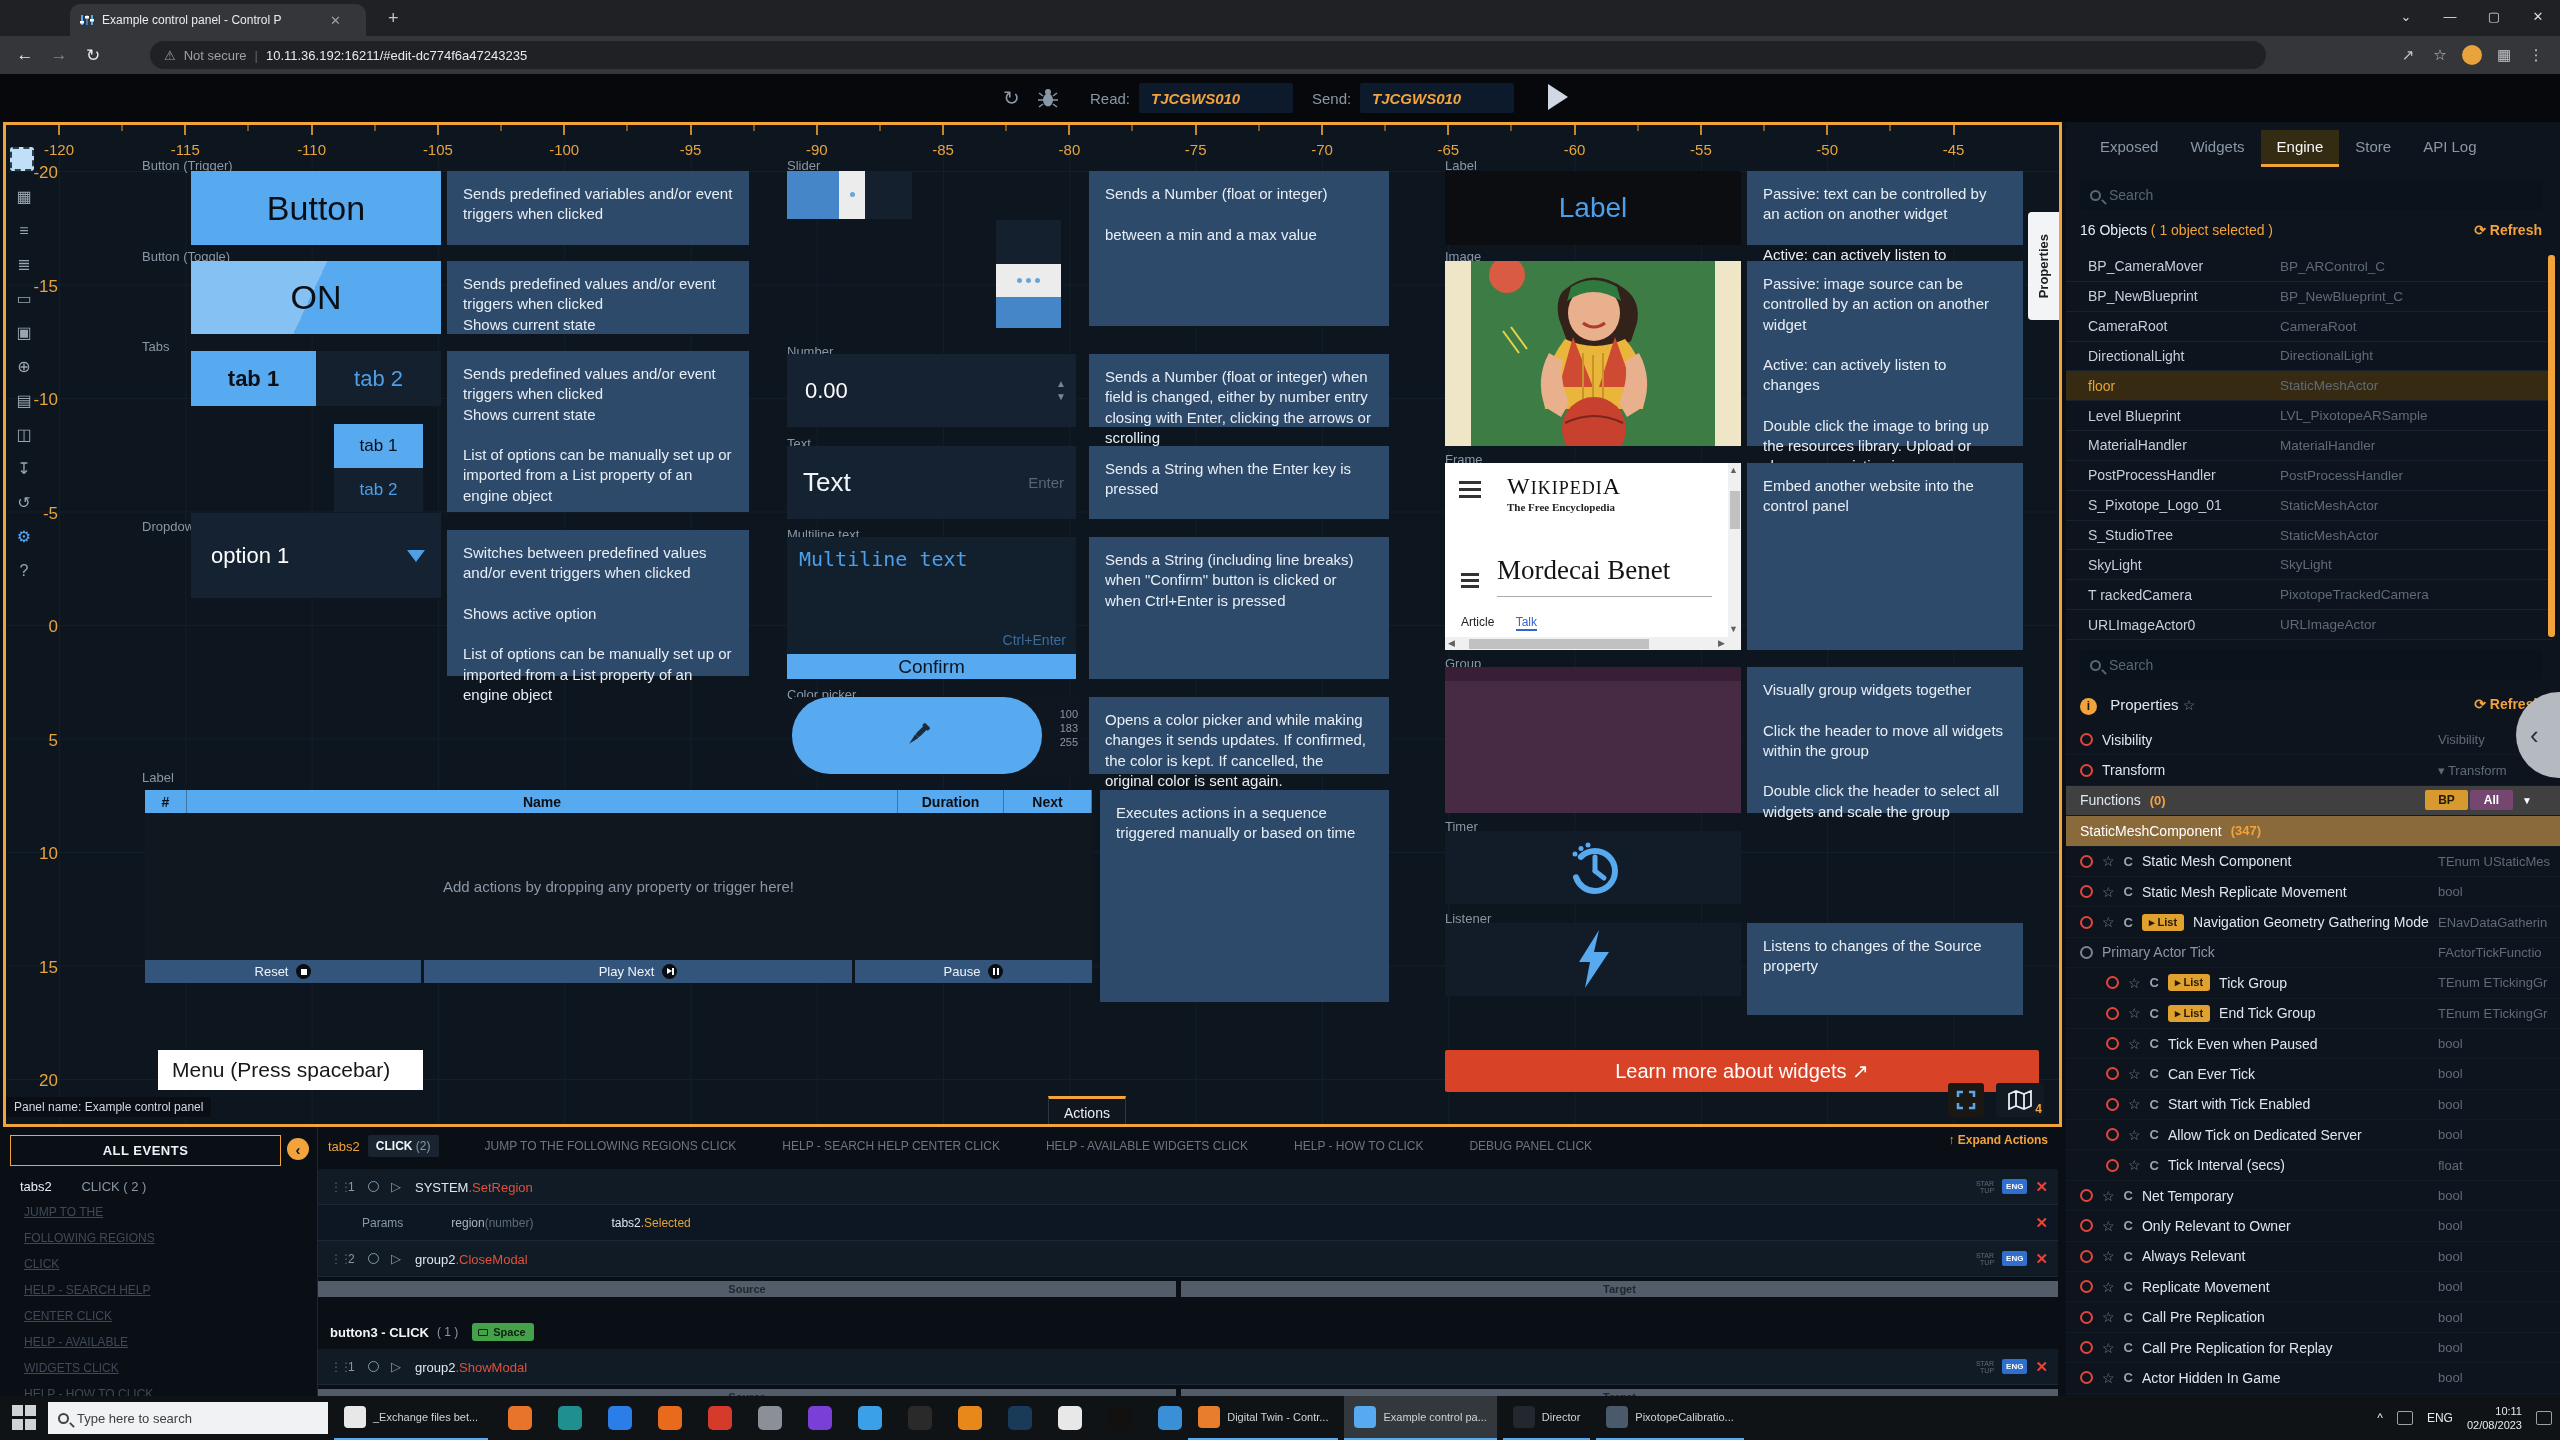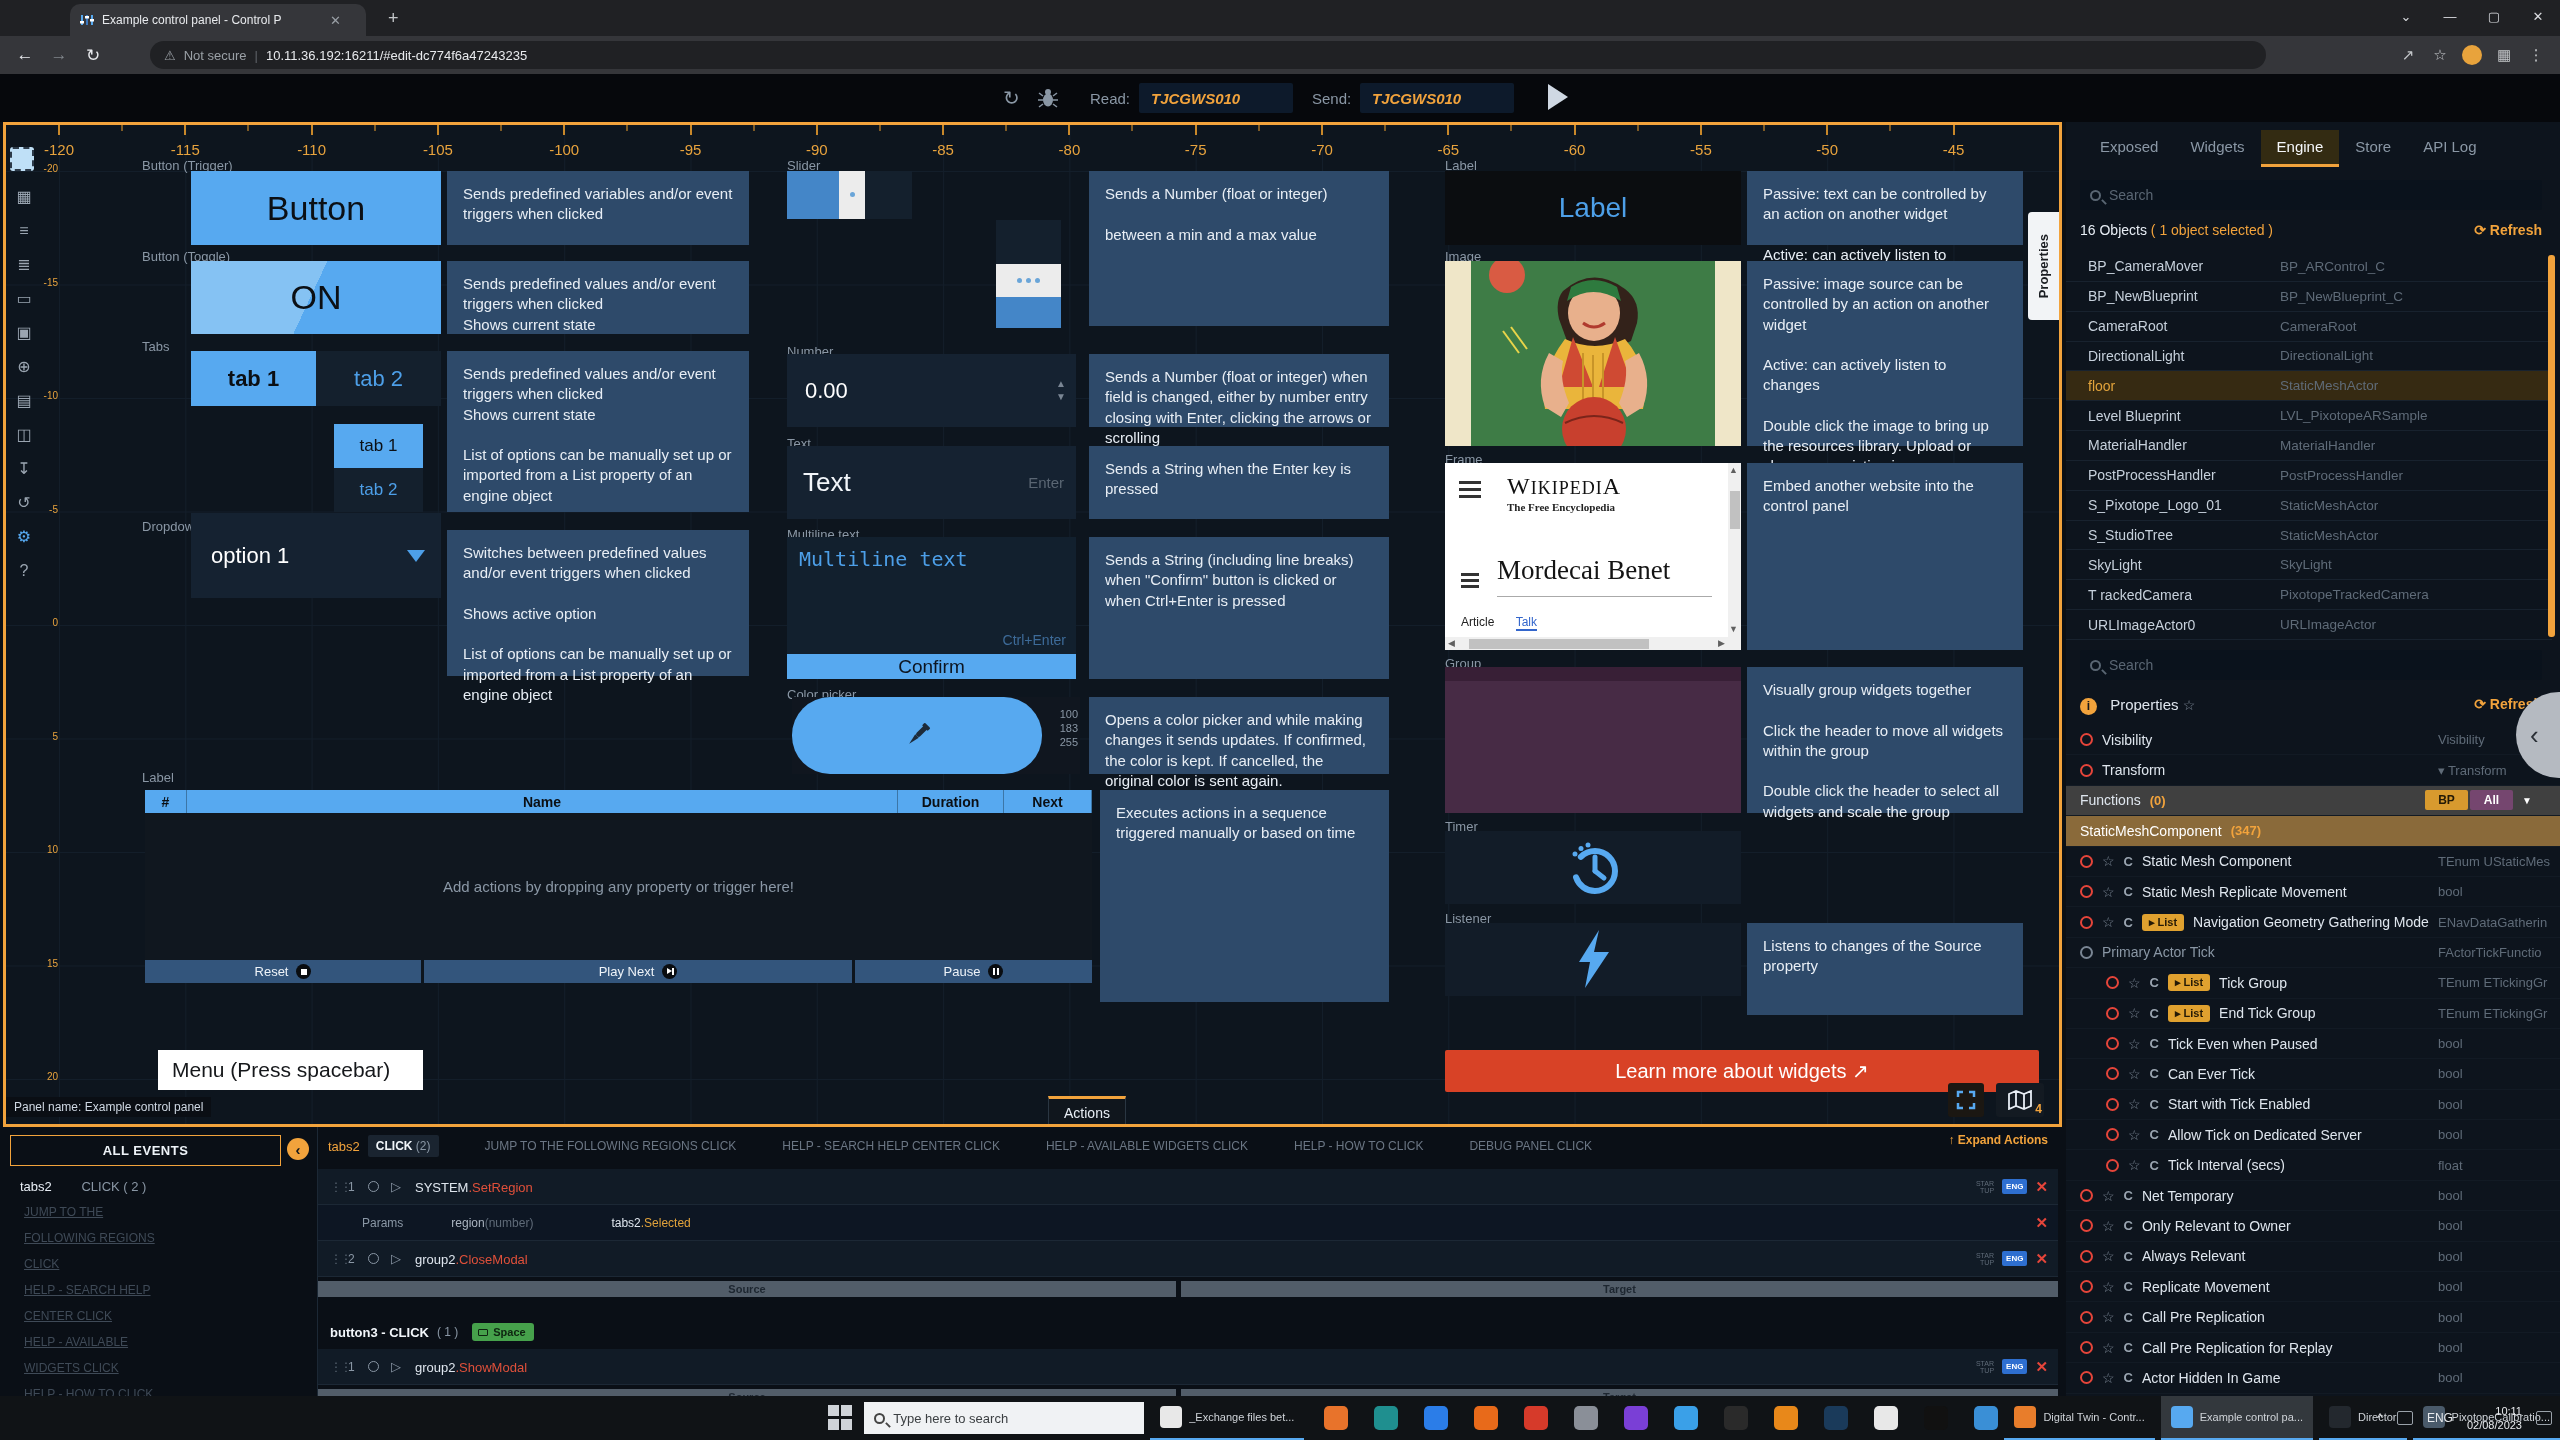--- a/index.html
+++ b/index.html
@@ -33,21 +33,21 @@
   .rw-val { color:#f2a33c; font-size:15px; font-weight:bold; font-style:italic; }
   #play-btn { position:absolute; left:1548px; top:10px; width:0; height:0; border-left:20px solid #cfd8e3; border-top:13px solid transparent; border-bottom:13px solid transparent; }
 
   
   #canvas { position:absolute; left:3px; top:122px; width:2059px; height:1005px; border:3px solid #f2a33c; background-color:#0d151e;
     background-image:linear-gradient(#131e2a 1px,transparent 1px),linear-gradient(90deg,#131e2a 1px,transparent 1px);
     background-size:126.3px 113.5px; background-position:53px 46px; overflow:hidden; }
   .hrnum { position:absolute; top:16px; width:60px; text-align:center; color:#e8a33d; font-size:15px; }
   .htick { position:absolute; top:0; width:2px; height:10px; background:#c8882a; }
   .htick.minor { height:6px; opacity:.6; }
-  .vrnum { position:absolute; left:26px; width:26px; text-align:right; color:#e8a33d; font-size:10px; }
+  .vrnum { position:absolute; left:26px; width:26px; text-align:right; color:#e8a33d; font-size:17px; }
   #ltoolbar { position:absolute; left:4px; top:0; width:30px; }
   .tool { position:absolute; left:0; width:28px; height:28px; text-align:center; line-height:28px; color:#9aa5b1; font-size:16px; }
   .tool.active { background:#bfe0f7; border-radius:3px; color:#1a2430; }
   .tool.accent { color:#57a9f0; }
   .wlabel { position:absolute; color:#8a97a5; font-size:13px; }
   .desc { position:absolute; background:#2e4a6a; color:#e8eef5; font-size:15px; line-height:1.35; padding:13px 16px; white-space:pre-line; }
   .bigbtn { position:absolute; background:#57a9f0; color:#0b0f14; display:flex; align-items:center; justify-content:center; font-size:34px; }
   #btn-toggle { background:linear-gradient(115deg,#85c2f3 0%,#85c2f3 48%,#57a9f0 48%); }
   #tabs-widget { position:absolute; display:flex; }
   .tabseg { flex:1; display:flex; align-items:center; justify-content:center; font-size:22px; }
@@ -194,21 +194,21 @@
   .parow .val { font-size:12px; margin-left:78px; }
   .parow .val .o { color:#dfe6ee; } .parow .val .p { color:#e2a33b; }
   .stbar { position:absolute; height:16px; background:#525d69; display:flex; align-items:center; justify-content:center; color:#1d2630; font-size:11px; font-weight:bold; }
   #g2-head { position:absolute; left:0; display:flex; align-items:center; height:28px; }
   #g2-head .ttl { color:#f2f6fa; font-size:13px; font-weight:bold; margin-left:12px; }
   #g2-head .cnt { color:#8a97a5; font-size:12px; margin-left:8px; }
   #space-chip { background:#46a14b; color:#0e2410; font-size:11px; font-weight:bold; border-radius:3px; padding:3px 8px 3px 6px; margin-left:14px; display:flex; align-items:center; gap:5px; }
   #space-chip i { width:10px; height:7px; border:1.5px solid #0e2410; border-radius:1px; display:inline-block; }
 
   
-  #taskbar { position:absolute; left:0; top:1396px; width:2560px; height:44px; background:#101316; display:flex; align-items:center;justify-content:flex-end; }
+  #taskbar { position:absolute; left:0; top:1396px; width:2560px; height:44px; background:#101316; display:flex; align-items:center; }
   #start { width:26px; height:26px; margin-left:12px; display:grid; grid-template-columns:11px 11px; grid-gap:2px; }
   #start i { width:11px; height:11px; background:#cfd3d8; }
   #tb-search { width:280px; height:32px; background:#f0f2f4; margin-left:10px; display:flex; align-items:center; gap:8px; padding:0 10px; }
   #tb-search .mag { border-color:#444; } #tb-search .mag:after { background:#444; }
   #tb-search span { color:#3c4043; font-size:13px; }
   .winbtn { height:44px; display:flex; align-items:center; gap:7px; padding:0 10px; border-bottom:2px solid #57a9f0; margin-left:6px; }
   .winbtn.active { background:#33383d; }
   .winbtn .wlbl { color:#cfd3d8; font-size:11px; white-space:nowrap; }
   .appchip { width:22px; height:22px; border-radius:4px; flex:0 0 auto; }
   #pins { display:flex; align-items:center; gap:26px; margin-left:20px; }

